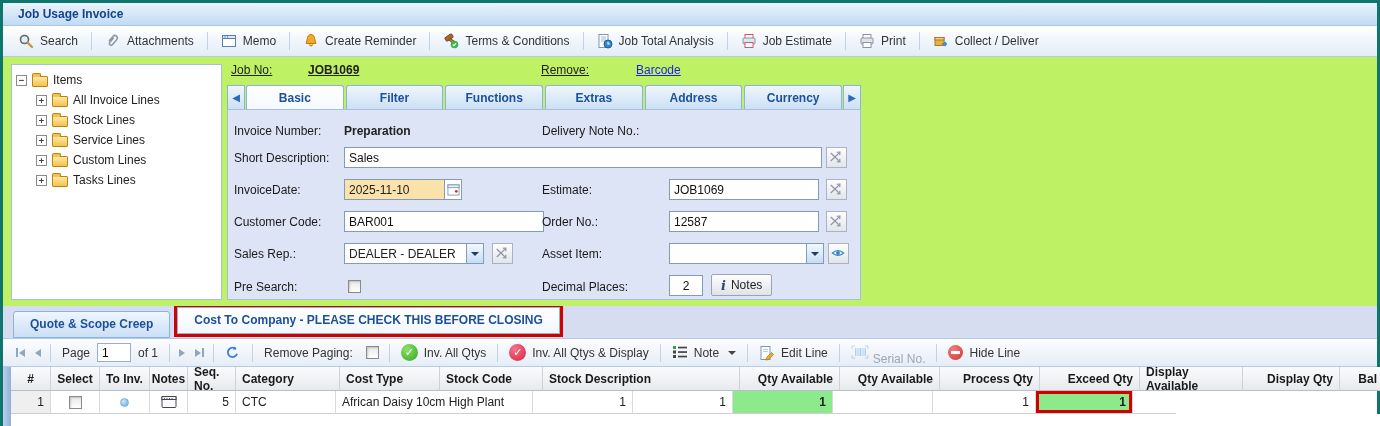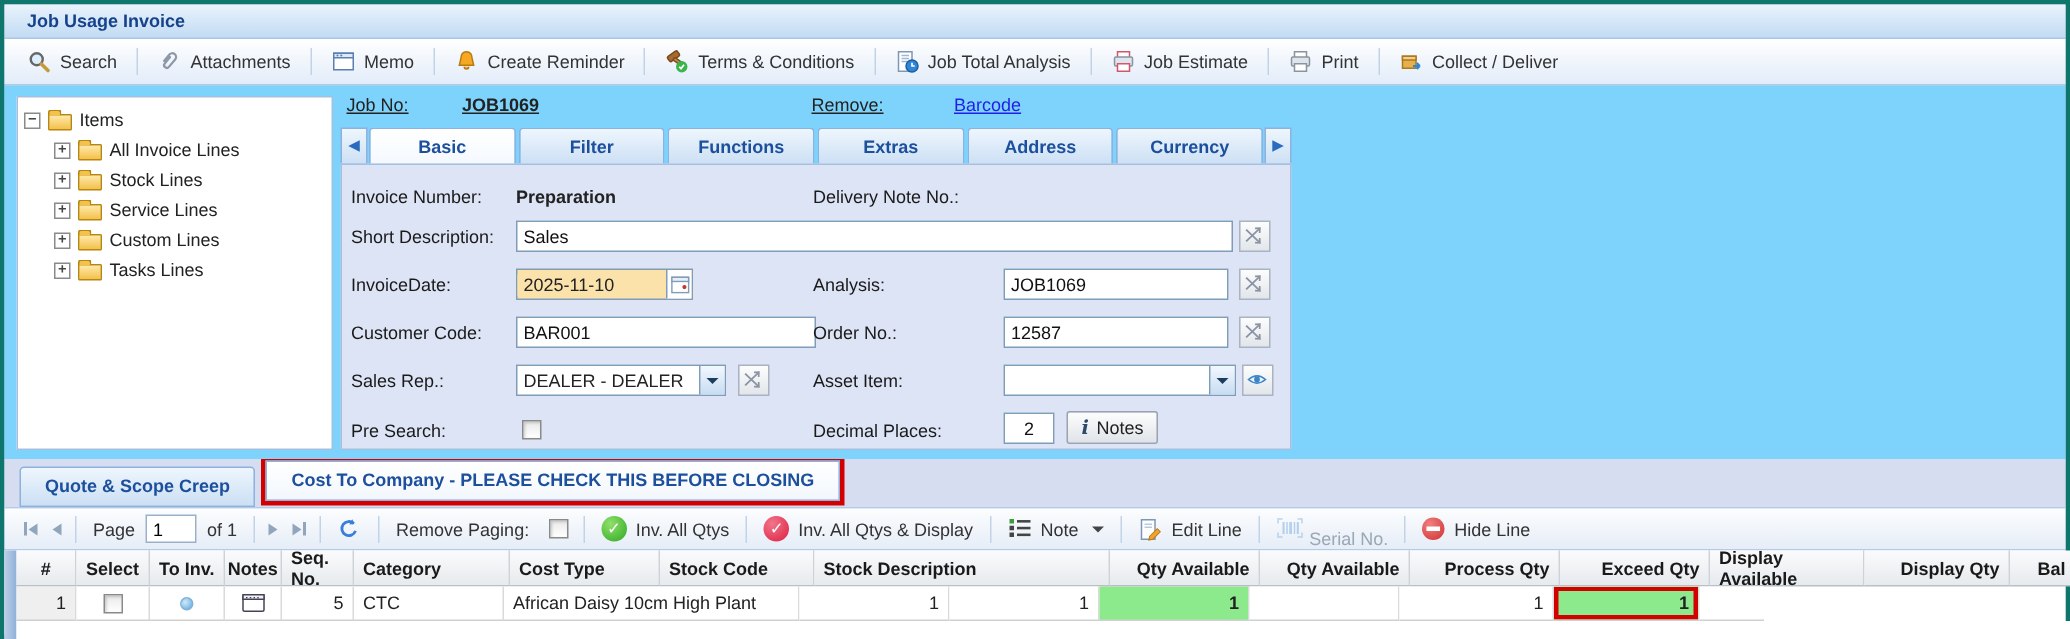--- a/index.html
+++ b/index.html
@@ -14,21 +14,21 @@
 
   
   .toolbar { height:31px; background:linear-gradient(#ffffff,#e2ecf9);
     border-bottom:1px solid #b4cbe6; display:flex; align-items:center; padding:0 6px; }
   .tb-item { display:flex; align-items:center; gap:6px; padding:0 9px; height:24px;
     border-radius:3px; cursor:default; color:#333; }
   .tb-sep { width:1px; height:18px; background:#c2d3e8; margin:0 4px; }
   .icon16 { width:16px; height:16px; flex:none; display:inline-block; }
 
   
-  .main { height:249px; position:relative; background:#7dd3fc; }
+  .main { height:249px; position:relative; background:#bef264; }
 
   .tree-panel { position:absolute; left:8px; top:7px; width:211px; height:236px;
     background:#fff; border:1px solid #a4c0e0; padding:5px 4px; overflow:hidden; }
   .tree-row { display:flex; align-items:center; gap:5px; height:20px; }
   .tree-child { padding-left:20px; }
   .expander { width:11px; height:11px; flex:none; border:1px solid #8a8a8a; background:#fff;
     font:bold 9px/9px "DejaVu Sans Mono",monospace; color:#444; text-align:center; }
   .expander.minus::before { content:"\2212"; }
   .expander.plus::before { content:"+"; }
   .folder { width:16px; height:11px; flex:none; background:linear-gradient(#ffe9a8,#f3c14e);
@@ -309,21 +309,21 @@
         <span class="combo-text date-input" style="border:none;">2025-11-10</span>
         <span class="combo-btn" style="background:#fff;">
             <svg viewBox="0 0 14 14" width="13" height="13">
               <rect x="1" y="2" width="12" height="11" fill="#fff" stroke="#7f9db9"></rect>
               <rect x="1" y="2" width="12" height="3" fill="#e8eef6" stroke="#7f9db9"></rect>
               <circle cx="10" cy="9" r="1.5" fill="#c0392b"></circle>
             </svg>
           </span>
       </div>
       <div class="fp" style="left:314px; top:69px;">
-          <span class="f-label">Analysis:</span>
+          <span class="f-label">Estimate:</span>
         </div>
       <input class="f-input" style="position: absolute; left: 441px; top: 69px; width: 150px;" value="JOB1069">
       <div class="sq-btn" style="position:absolute; left:598px; top:69px;">
           <span class="icon16"><svg viewBox="0 0 16 16" width="14" height="14">
               <path d="M2 12.5 L12 3" stroke="#8a94a5" stroke-width="1.4"></path>
               <path d="M8.8 2.6 L12.5 2.4 L12.3 6.1" fill="none" stroke="#8a94a5" stroke-width="1.3"></path>
               <path d="M2 3.5 L12 13" stroke="#8a94a5" stroke-width="1.4"></path>
               <path d="M8.8 13.4 L12.5 13.6 L12.3 9.9" fill="none" stroke="#8a94a5" stroke-width="1.3"></path>
             </svg></span>
         </div>

